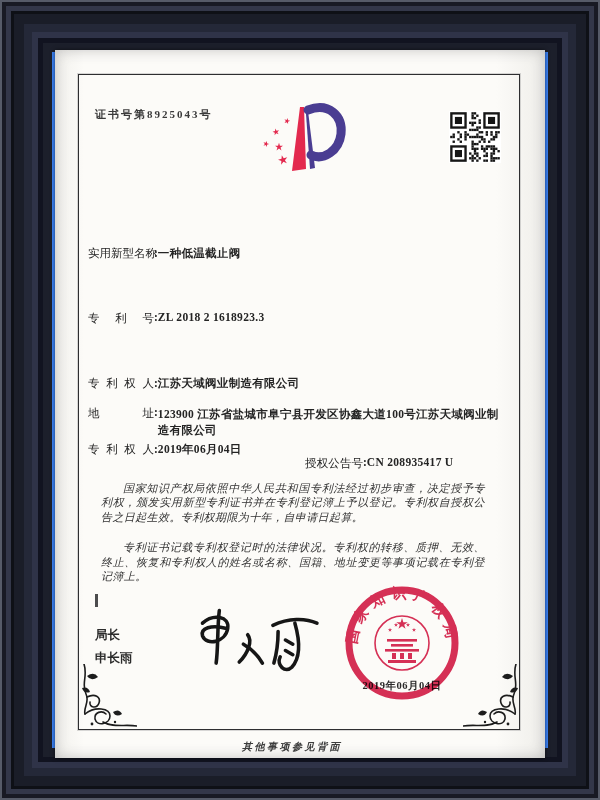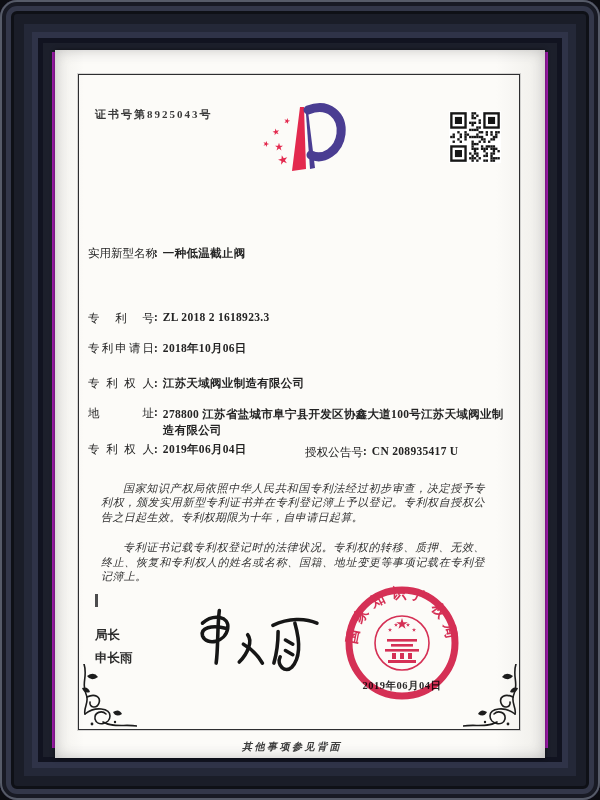--- a/index.html
+++ b/index.html
@@ -1,30 +1,30 @@
 <!DOCTYPE html>
 <html style="--seal_red: #d5204a; --logo_purple: #4a3d92; --logo_red: #e3294e; --frame: #14161f; --paper: #fbfaf7; --ink: #222222;"><head>
 <meta charset="utf-8">
 <style>
   html,body{margin:0;padding:0;background:#0c0d12;}
   body{width:600px;height:800px;overflow:hidden;
        font-family:"Liberation Serif","DejaVu Serif",serif;}
 
   
-  .frame{position:relative;width:600px;height:800px;background:#a21caf;
+  .frame{position:relative;width:600px;height:800px;background:#3b82f6;
     box-shadow:
       inset 0 0 0 2px #565b68,
       inset 0 0 0 6px #181a24,
       inset 0 0 0 11px #333749,
       inset 0 0 0 14px #0e1016,
       inset 0 0 0 24px #1a1d28,
       inset 0 0 0 32px #242838,
       inset 0 0 0 38px #2f3348,
       inset 0 0 0 43px #111320,
-      inset 0 0 0 52px #1c1f2b; border-radius: 17px;}
+      inset 0 0 0 52px #1c1f2b;}
 
   
   .paper{position:absolute;left:55px;top:50px;width:490px;height:708px;
     background:linear-gradient(90deg,#f2f1ed 0,#fcfbf8 6%,#fcfbf8 90%,#efeeea 100%);
     box-shadow:inset 0 0 14px rgba(60,60,70,.28), 0 0 4px rgba(0,0,0,.6);
     color:var(--ink,#222);}
   .paper *{position:absolute;}
 
   .inner-border{left:23px;top:24px;width:440px;height:654px;
     border:1.5px solid #2e2e30;box-shadow:0 0 0 1px rgba(50,50,55,.18);}
@@ -38,23 +38,23 @@
 
   .title{left:0;right:0;top:138px;margin:0;text-align:center;
     font-size:29px;font-weight:600;letter-spacing:7px;color:#1c1c1c;}
 
   
   .frow{left:33px;width:436px;font-size:11.5px;color:#242424;white-space:nowrap;}
   .frow *{position:static;}
   .r0{top:196px}.r1{top:229px}.r2{top:261px}.r3{top:291px}.r4{top:326px}.r5{top:356px}.r6{top:392px}
   .flabel{display:inline-block;width:66px;font-weight:400;text-align:justify;text-align-last:justify;vertical-align:top;}
   .fcolon{font-weight:700;}
-  .fvalue{font-weight:600;margin-left:5px;letter-spacing:.3px;}
+  .fvalue{font-weight:600;letter-spacing:.3px;}
   .r5 .fvalue{display:inline-block;width:342px;white-space:normal;line-height:16px;vertical-align:top;}
-  .pair2{position:absolute;left:217px;top:3px;}
+  .pair2{position:absolute;left:217px;top:14px;}
 
   .paras{left:30px;top:415px;width:416px;}
   .paras p{position:static;margin:16px;text-indent:2em;font-size:11px;line-height:14.4px;
     font-style:italic;color:#333;text-align:justify;letter-spacing:.4px;}
 
   .barcode{left:40px;top:544px;width:142px;height:13px;overflow:hidden;}
   .barcode span{position:static;display:flex;height:100%;align-items:stretch;}
   .barcode i{display:block;height:100%;background:#4c4c4e;}
 
   .signer-title{left:40px;top:577px;font-family:"Liberation Sans","DejaVu Sans",sans-serif;
@@ -232,28 +232,25 @@
         </g>
     </svg>
 
 
     <div class="frow r0">
       <span class="flabel">实用新型名称</span><span class="fcolon">:</span><span class="fvalue">一种低温截止阀</span>
     </div>
     <div class="frow r2">
       <span class="flabel">专利号</span><span class="fcolon">:</span><span class="fvalue">ZL 2018 2 1618923.3</span>
     </div>
-    <div class="frow r3">
-      <span class="flabel">专利申请日</span><span class="fcolon">:</span><span class="fvalue">2018年10月06日</span>
-    </div>
     <div class="frow r4">
       <span class="flabel">专利权人</span><span class="fcolon">:</span><span class="fvalue">江苏天域阀业制造有限公司</span>
     </div>
     <div class="frow r5">
-      <span class="flabel">地址</span><span class="fcolon">:</span><span class="fvalue">278800 江苏省盐城市阜宁县开发区协鑫大道100号江苏天域阀业制造有限公司</span>
+      <span class="flabel">地址</span><span class="fcolon">:</span><span class="fvalue">123900 江苏省盐城市阜宁县开发区协鑫大道100号江苏天域阀业制造有限公司</span>
     </div>
     <div class="frow r6" style="position:absolute;">
       <span class="flabel">专利权人</span><span class="fcolon">:</span><span class="fvalue">2019年06月04日</span>
       <span class="pair2">
         <span class="flabel" style="width:58px">授权公告号</span><span class="fcolon">:</span><span class="fvalue">CN 208935417 U</span>
       </span>
     </div>
 
     <div class="paras">
       <p>国家知识产权局依照中华人民共和国专利法经过初步审查，决定授予专利权，颁发实用新型专利证书并在专利登记簿上予以登记。专利权自授权公告之日起生效。专利权期限为十年，自申请日起算。</p>

